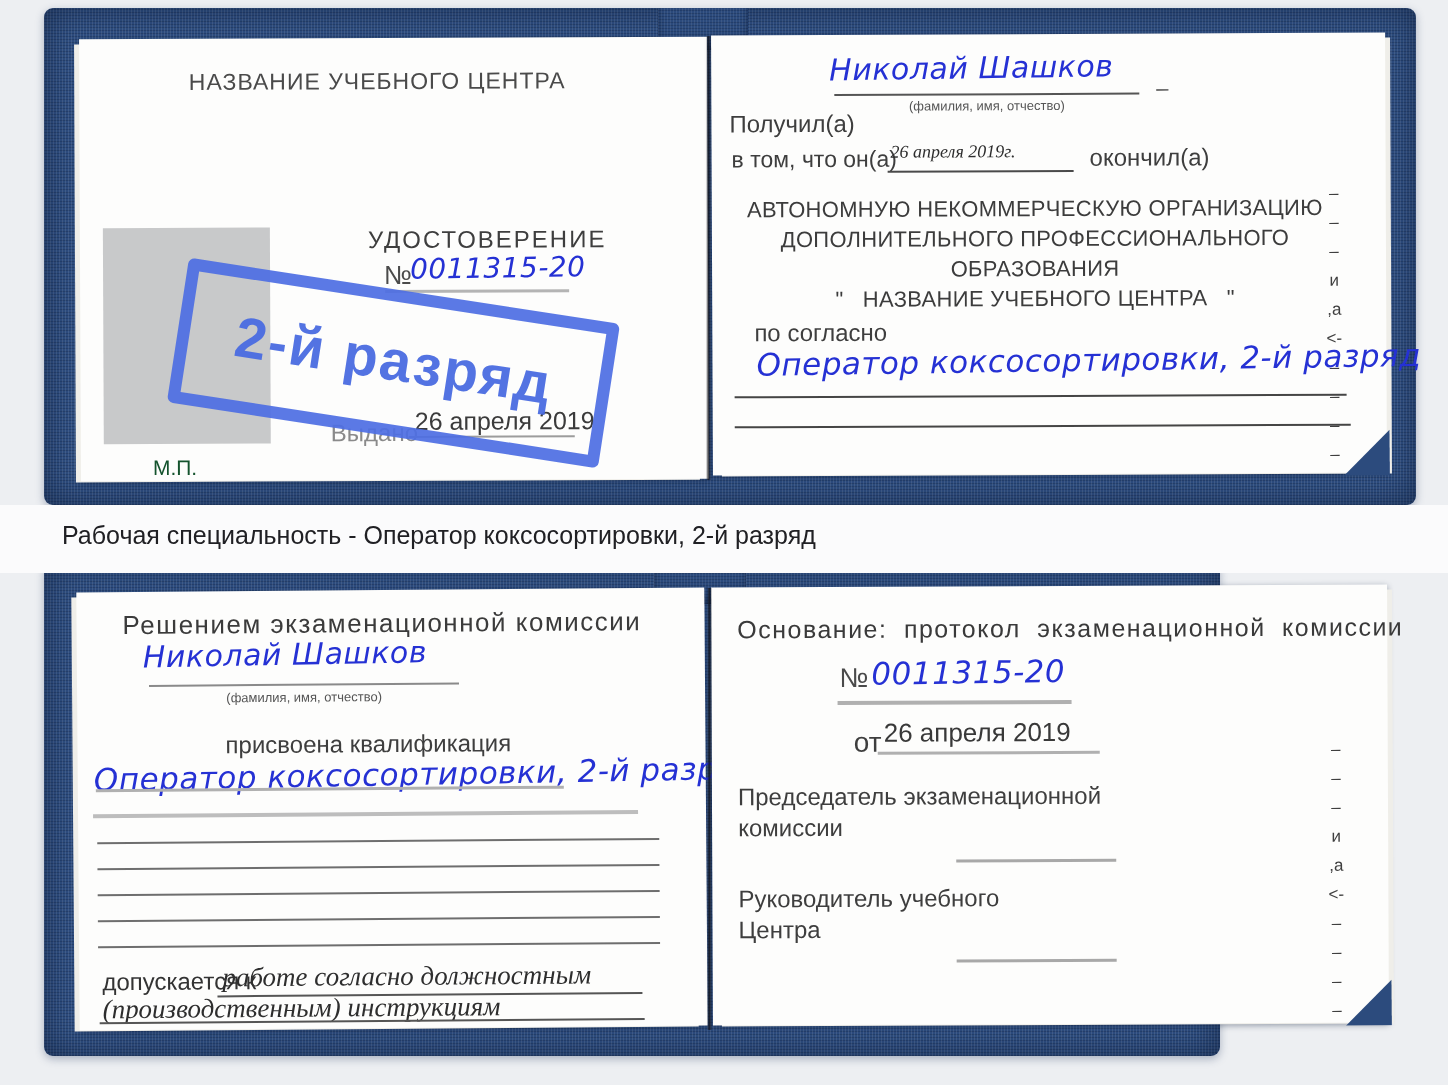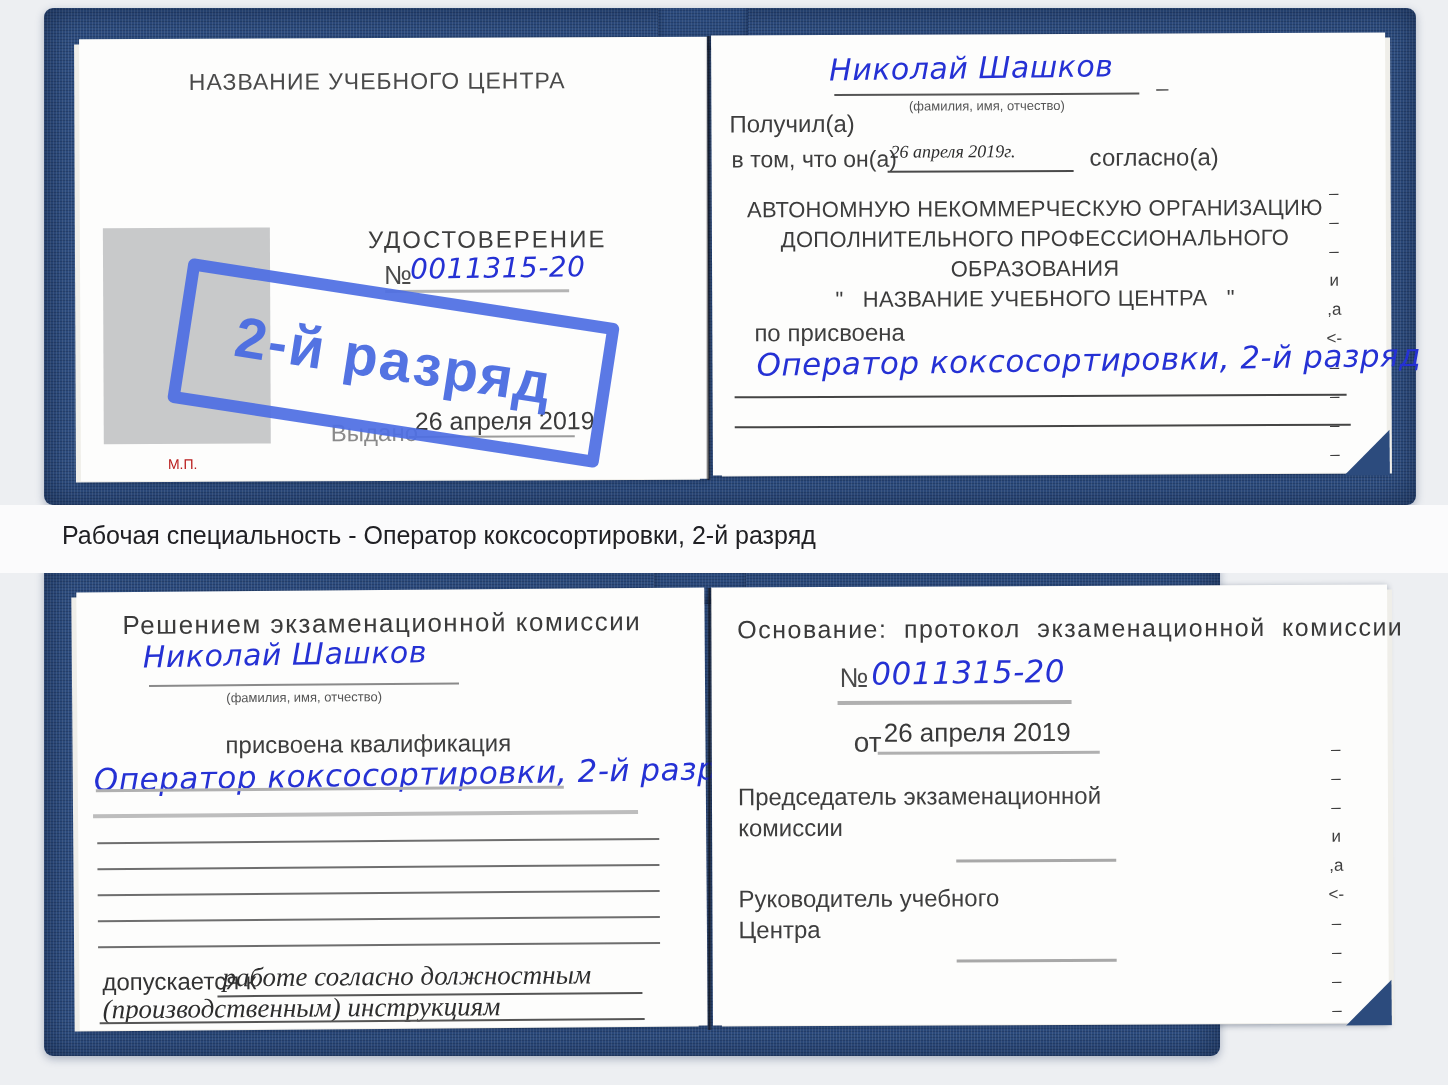--- a/index.html
+++ b/index.html
@@ -50,47 +50,47 @@
       <div class="lbl" style="left:288px;top:188px;font-size:24px;letter-spacing:2px;">УДОСТОВЕРЕНИЕ</div>
       <div class="lbl" style="left:304px;top:222px;font-size:26px;color:#4b4b4b;">№</div>
       <div class="ink" style="left:330px;top:214px;font-size:28px;">0011315-20</div>
       <div class="rule" style="left:305px;top:252px;width:184px;height:3px;background:#b4b4b4;"></div>
 
       <div class="photo" style="left:23px;top:189px;width:167px;height:216px;"></div>
 
       <div class="lbl" style="left:250px;top:381px;font-size:24px;color:#8a8a8a;">Выдано</div>
       <div class="lbl" style="left:334px;top:369px;font-size:25px;color:#3b3b3b;">26 апреля 2019</div>
       <div class="rule" style="left:328px;top:398px;width:166px;background:#9c9c9c;"></div>
-      <div class="lbl" style="left:87px;top:417px;font-size:14px;color:#b91c1c;">М.П.</div>
+      <div class="lbl" style="left:72px;top:417px;font-size:21px;color:#14532d;">М.П.</div>
 
       <div class="stamp" style="left:95px;top:252px;width:412px;height:122px;">
         <span>2-й разряд</span>
       </div>
     </div>
 
     <div class="page right" style="left:668px;top:26px;width:674px;height:440px;transform:rotate(-0.25deg);">
       <div class="lbl" style="left:18px;top:40px;font-size:24px;margin-top:35px;">Получил(а)</div>
       <div class="ink" style="left:118px;top:16px;font-size:30px;">Николай Шашков</div>
       <div class="rule" style="left:123px;top:59px;width:305px;background:#555;"></div>
       <div class="lbl" style="left:445px;top:42px;font-size:22px;color:#444;">–</div>
       <div class="lbl ctr" style="left:123px;top:64px;width:305px;font-size:13px;color:#565656;">(фамилия, имя, отчество)</div>
 
       <div class="lbl" style="left:20px;top:111px;font-size:23px;">в том, что он(а)</div>
       <div class="fillit" style="left:179px;top:107px;font-size:18px;">26 апреля 2019г.</div>
       <div class="rule" style="left:176px;top:136px;width:186px;background:#4a4a4a;"></div>
-      <div class="lbl" style="left:378px;top:110px;font-size:24px;">согласно(а)</div>
+      <div class="lbl" style="left:378px;top:110px;font-size:24px;">окончил(а)</div>
 
       <div class="lbl ctr" style="left:0;top:160px;width:100%;font-size:22px;line-height:30px;letter-spacing:0.3px;
                   color:#3c3c3c;white-space:normal;transform:translateX(-14px);">
         <div>АВТОНОМНУЮ НЕКОММЕРЧЕСКУЮ ОРГАНИЗАЦИЮ</div>
         <div>ДОПОЛНИТЕЛЬНОГО ПРОФЕССИОНАЛЬНОГО ОБРАЗОВАНИЯ</div>
         <div>"&nbsp;&nbsp;&nbsp;НАЗВАНИЕ УЧЕБНОГО ЦЕНТРА&nbsp;&nbsp;&nbsp;"</div>
       </div>
 
-      <div class="lbl" style="left:42px;top:284px;font-size:24px;">по присвоена</div>
+      <div class="lbl" style="left:42px;top:284px;font-size:24px;">по согласно</div>
       <div class="ink" style="left:44px;top:308px;font-size:31px;">Оператор коксосортировки, 2-й разряд</div>
       <div class="rule" style="left:22px;top:361px;width:612px;background:#454545;"></div>
       <div class="rule" style="left:22px;top:391px;width:616px;background:#454545;"></div>
 
       <div class="marks" style="left:600px;top:146px;">–
 –
 –
 и
 ,а
 &lt;-

